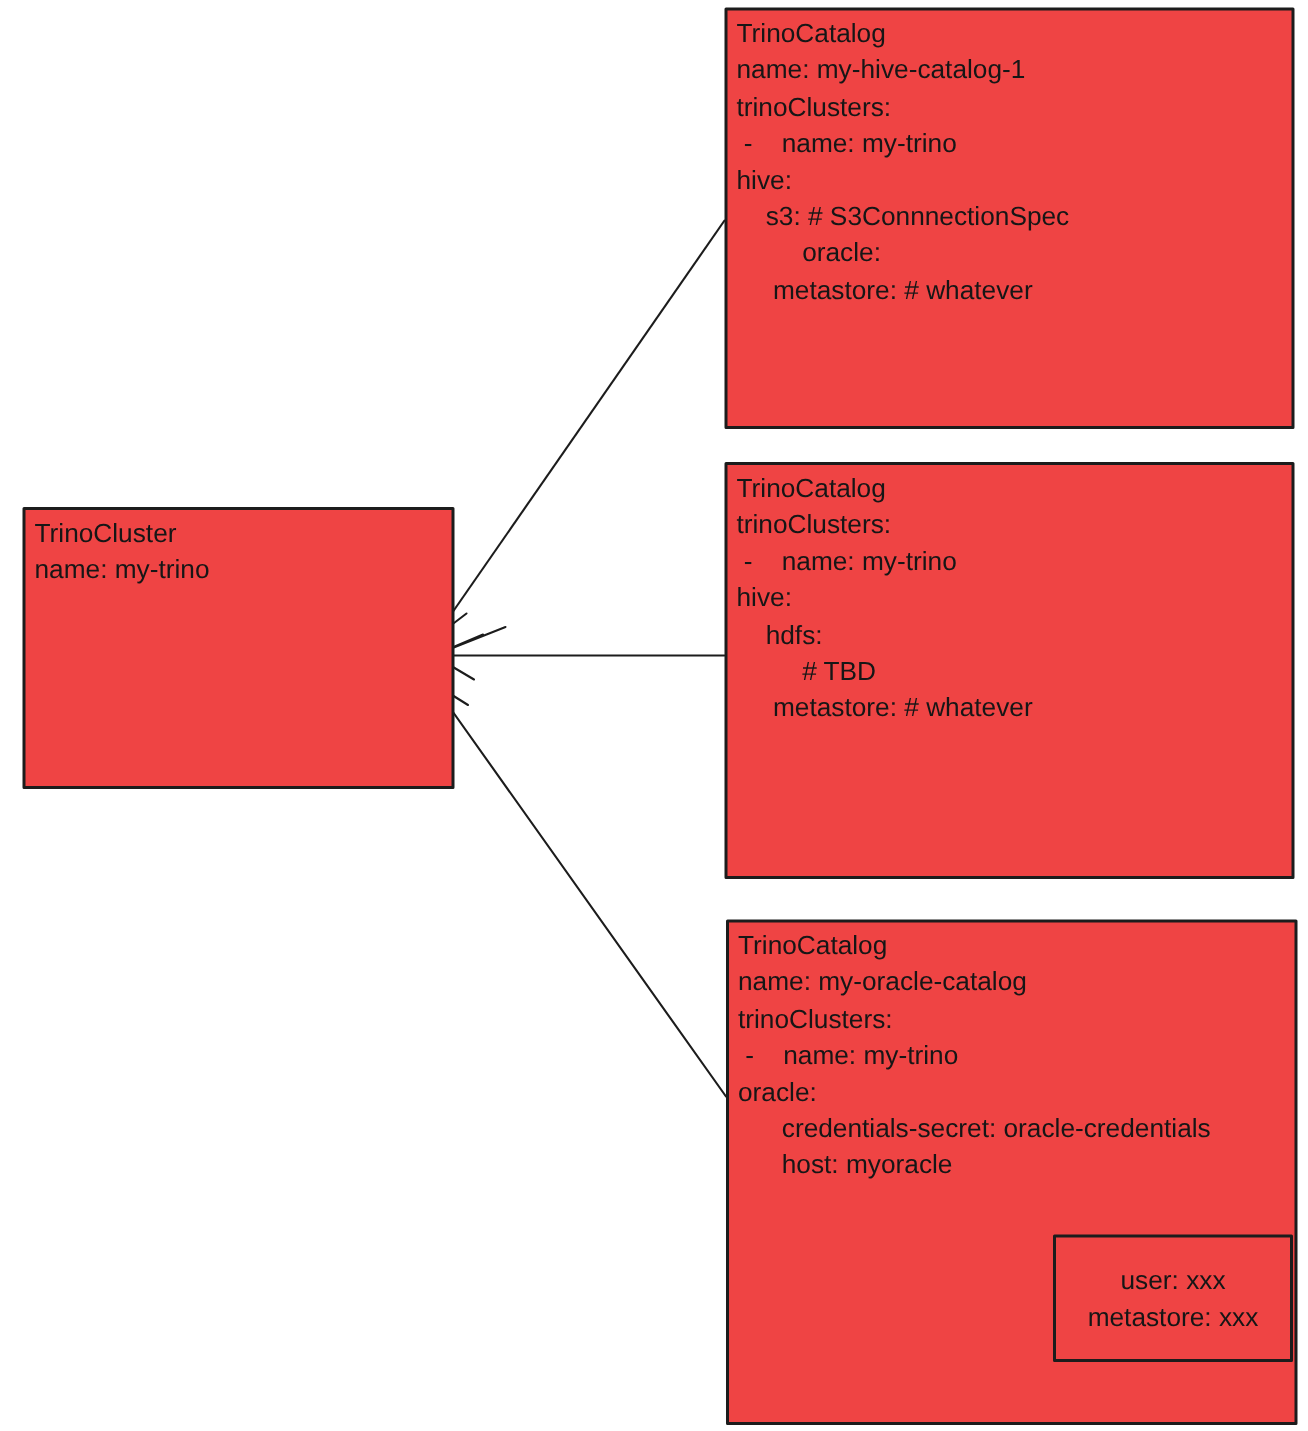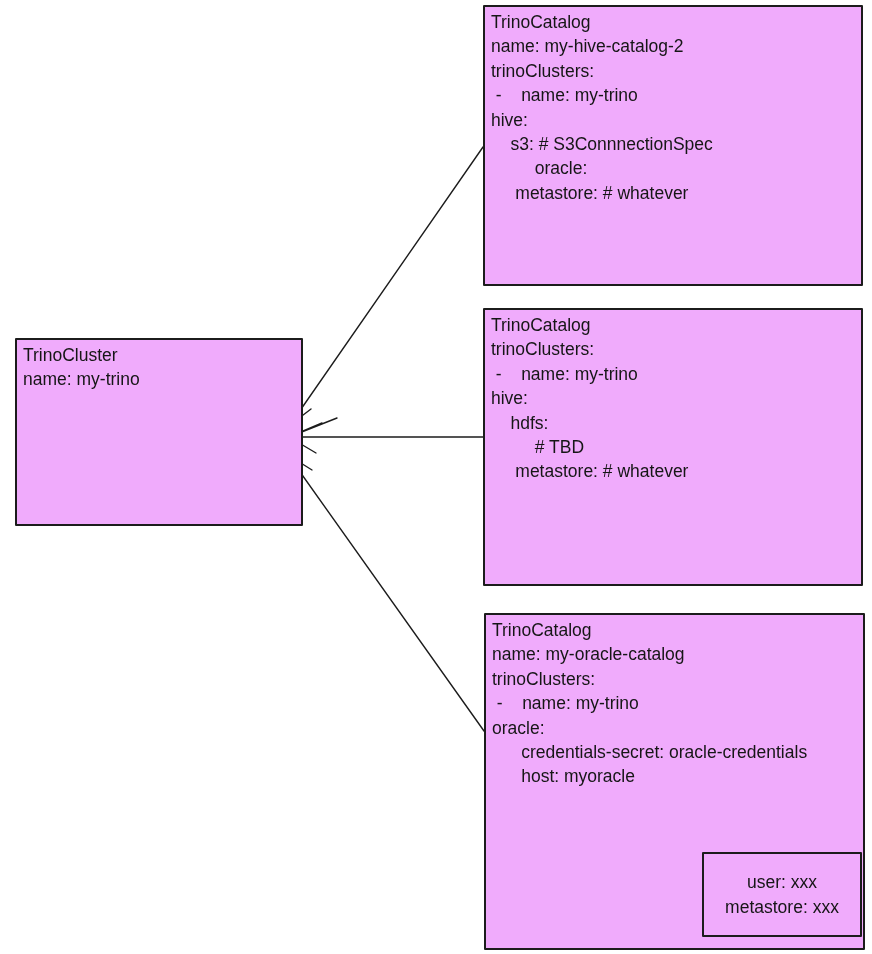--- a/index.html
+++ b/index.html
@@ -12,37 +12,37 @@
     color: #161616;
     overflow: hidden;
   }
   svg.connectors {
     position: absolute;
     left: 0; top: 0;
     width: 872px; height: 954px;
   }
   .box {
     position: absolute;
-    background: #f0abfc;
+    background: #ef4444;
     border: 2px solid #1c1c1c;
     border-radius: 1px;
     box-sizing: border-box;
     padding: 3px 6px;
   }
   .line {
     white-space: pre;
     font-size: 17.5px;
     line-height: 24.4px;
   }
   .box.cluster   { left: 3px;   top: 338px; width: 288px; height: 188px; margin-left: 12px; }
   .box.catalog1  { left: 483px; top: 5px;   width: 380px; height: 281px; }
   .box.catalog2  { left: 483px; top: 308px; width: 380px; height: 278px; }
   .box.catalog3  { left: 484px; top: 613px; width: 381px; height: 337px; }
   .box.secret {
-    left: 702px; top: 852px; width: 160px; height: 85px;
+    left: 702px; top: 823px; width: 160px; height: 85px;
     display: flex; flex-direction: column;
     justify-content: center; align-items: center;
     text-align: center; padding: 0;
   }
   .stroke { stroke: #1c1c1c; stroke-width: 1.4; fill: none; stroke-linecap: round; }
 </style>
 </head>
 <body>
 
 <div class="canvas">
@@ -63,21 +63,21 @@
     <path class="stroke" d="M785 850 L780 833 M785 850 L769 844"></path>
   </svg>
 
   <div class="box cluster">
     <div class="line">TrinoCluster</div>
     <div class="line">name: my-trino</div>
   </div>
 
   <div class="box catalog1">
     <div class="line">TrinoCatalog</div>
-    <div class="line">name: my-hive-catalog-2</div>
+    <div class="line">name: my-hive-catalog-1</div>
     <div class="line">trinoClusters:</div>
     <div class="line"> -    name: my-trino</div>
     <div class="line">hive:</div>
     <div class="line">    s3: # S3ConnnectionSpec</div>
     <div class="line">         oracle:</div>
     <div class="line">     metastore: # whatever</div>
   </div>
 
   <div class="box catalog2">
     <div class="line">TrinoCatalog</div>

